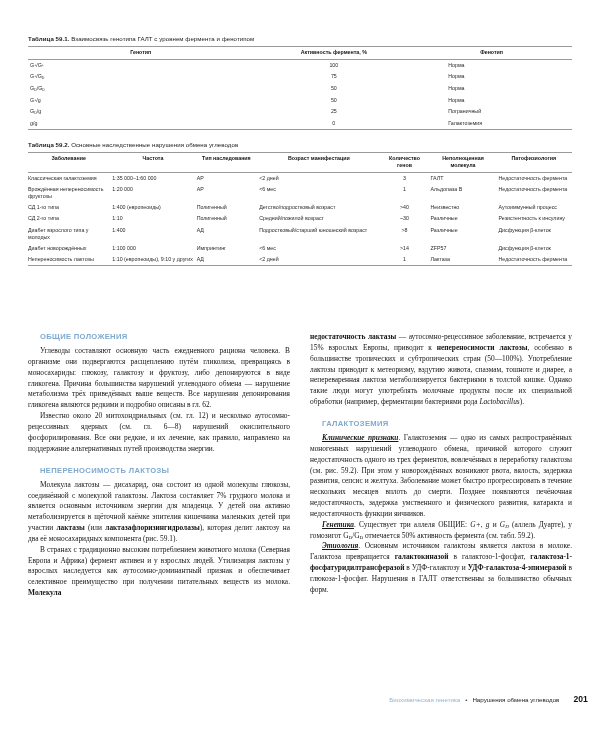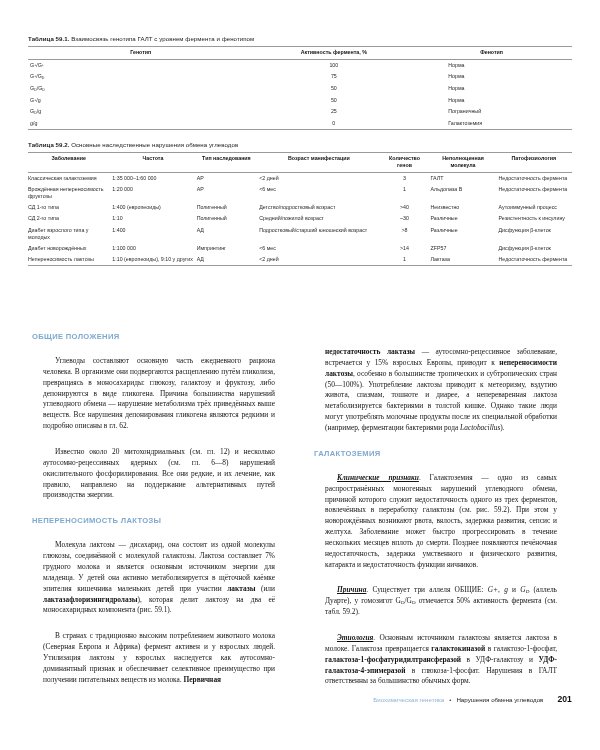--- a/index.html
+++ b/index.html
@@ -100,46 +100,46 @@
   }
   .col {
     width: 262px;
     font-family: "Liberation Serif", serif;
     font-size: 7.4px;
     line-height: 1.465;
     text-align: justify;
     color: #151515;
   }
   .col p {
-    margin: 15px;
+    margin: 0;
     text-indent: 12px;
     hyphens: auto;
   }
   .col p.noind { text-indent: 0; }
 
   h2.section {
     font-family: "Liberation Sans", sans-serif;
     font-size: 7.6px;
     font-weight: bold;
     color: #7fa9cf;
     letter-spacing: 0.045em;
-    margin: 0 0 5px 4px;
+    margin: 0 0 5px 12px;
     text-transform: uppercase;
     line-height: 1.2;
   }
   h2.section.spaced { margin-top: 11px; }
 
   .b { font-weight: bold; }
   .i { font-style: italic; }
   .bi { font-weight: bold; font-style: italic; text-decoration: underline; }
 
   
   .footer {
     position: absolute;
-    left: 28px;
+    left: 44px;
     top: 694px;
     width: 544px;
     font-family: "Liberation Sans", sans-serif;
     font-size: 6.2px;
     display: flex;
     justify-content: flex-end;
     align-items: baseline;
     gap: 5px;
   }
   .footer .chap {
@@ -299,31 +299,31 @@
 
   <div class="body-cols">
 
     <div class="col">
       <h2 class="section">ОБЩИЕ ПОЛОЖЕНИЯ</h2>
       <p>Углеводы составляют основную часть ежедневного рациона человека. В организме они подвергаются расщеплению путём гликолиза, превращаясь в моносахариды: глюкозу, галактозу и фруктозу, либо депонируются в виде гликогена. Причина большинства нарушений углеводного обмена — нарушение метаболизма трёх приведённых выше веществ. Все нарушения депонирования гликогена являются редкими и подробно описаны в гл. 62.</p>
       <p>Известно около 20 митохондриальных (см. гл. 12) и несколько аутосомно-рецессивных ядерных (см. гл. 6—8) нарушений окислительного фосфорилирования. Все они редкие, и их лечение, как правило, направлено на поддержание альтернативных путей производства энергии.</p>
 
       <h2 class="section spaced">НЕПЕРЕНОСИМОСТЬ ЛАКТОЗЫ</h2>
       <p><span>Молекула лактозы — дисахарид, она состоит из одной молекулы глюкозы, соединённой с молекулой галактозы. Лактоза составляет 7% грудного молока и является основным источником энергии для младенца. У детей она активно метаболизируется в щёточной каёмке эпителия кишечника маленьких детей при участии </span><span class="b">лактазы</span><span> (или </span><span class="b">лактазафлоризингидролазы</span><span>), которая делит лактозу на два её моносахаридных компонента (рис. 59.1).</span></p>
-      <p><span>В странах с традиционно высоким потреблением животного молока (Северная Европа и Африка) фермент активен и у взрослых людей. Утилизация лактозы у взрослых наследуется как аутосомно-доминантный признак и обеспечивает селективное преимущество при получении питательных веществ из молока. </span><span class="b">Первичная</span></p>
+      <p><span>В странах с традиционно высоким потреблением животного молока (Северная Европа и Африка) фермент активен и у взрослых людей. Утилизация лактозы у взрослых наследуется как аутосомно-доминантный признак и обеспечивает селективное преимущество при получении питательных веществ из молока. </span><span class="b">Молекула</span></p>
     </div>
 
     <div class="col">
       <p class="noind"><span class="b">недостаточность лактазы</span><span> — аутосомно-рецессивное заболевание, встречается у 15% взрослых Европы, приводит к </span><span class="b">непереносимости лактозы</span><span>, особенно в большинстве тропических и субтропических стран (50—100%). Употребление лактозы приводит к метеоризму, вздутию живота, спазмам, тошноте и диарее, а непереваренная лактоза метаболизируется бактериями в толстой кишке. Однако такие люди могут употреблять молочные продукты после их специальной обработки (например, ферментации бактериями рода </span><span class="i">Lactobacillus</span><span>).</span></p>
 
       <h2 class="section spaced">ГАЛАКТОЗЕМИЯ</h2>
 
       <p><span class="bi">Клинические признаки</span><span>. Галактоземия — одно из самых распространённых моногенных нарушений углеводного обмена, причиной которого служит недостаточность одного из трех ферментов, вовлечённых в переработку галактозы (см. рис. 59.2). При этом у новорождённых возникают рвота, вялость, задержка развития, сепсис и желтуха. Заболевание может быстро прогрессировать в течение нескольких месяцев вплоть до смерти. Позднее появляются печёночная недостаточность, задержка умственного и физического развития, катаракта и недостаточность функции яичников.</span></p>
 
-      <p><span class="bi">Причина</span><span>. Существует три аллеля ОБЩИЕ: </span><span class="i">G+</span><span>, </span><span class="i">g</span><span> и </span><span class="i">G<sub>D</sub></span><span> (аллель Дуарте), у гомозигот G<sub>D</sub>/G<sub>D</sub> отмечается 50% активность фермента (см. табл. 59.2).</span></p>
+      <p><span class="bi">Генетика</span><span>. Существует три аллеля ОБЩИЕ: </span><span class="i">G+</span><span>, </span><span class="i">g</span><span> и </span><span class="i">G<sub>D</sub></span><span> (аллель Дуарте), у гомозигот G<sub>D</sub>/G<sub>D</sub> отмечается 50% активность фермента (см. табл. 59.2).</span></p>
 
       <p><span class="bi">Этиология</span><span>. Основным источником галактозы является лактоза в молоке. Галактоза превращается </span><span class="b">галактокиназой</span><span> в галактозо-1-фосфат, </span><span class="b">галактоза-1-фосфатуридилтрансферазой</span><span> в УДФ-галактозу и </span><span class="b">УДФ-галактоза-4-эпимеразой</span><span> в глюкоза-1-фосфат. Нарушения в ГАЛТ ответственны за большинство обычных форм.</span></p>
     </div>
   </div>
 
   <div class="footer">
     <span class="chap">Биохимическая генетика</span>
     <span class="dot">•</span>
     <span class="sec">Нарушения обмена углеводов</span>
     <span class="pageno">201</span>

